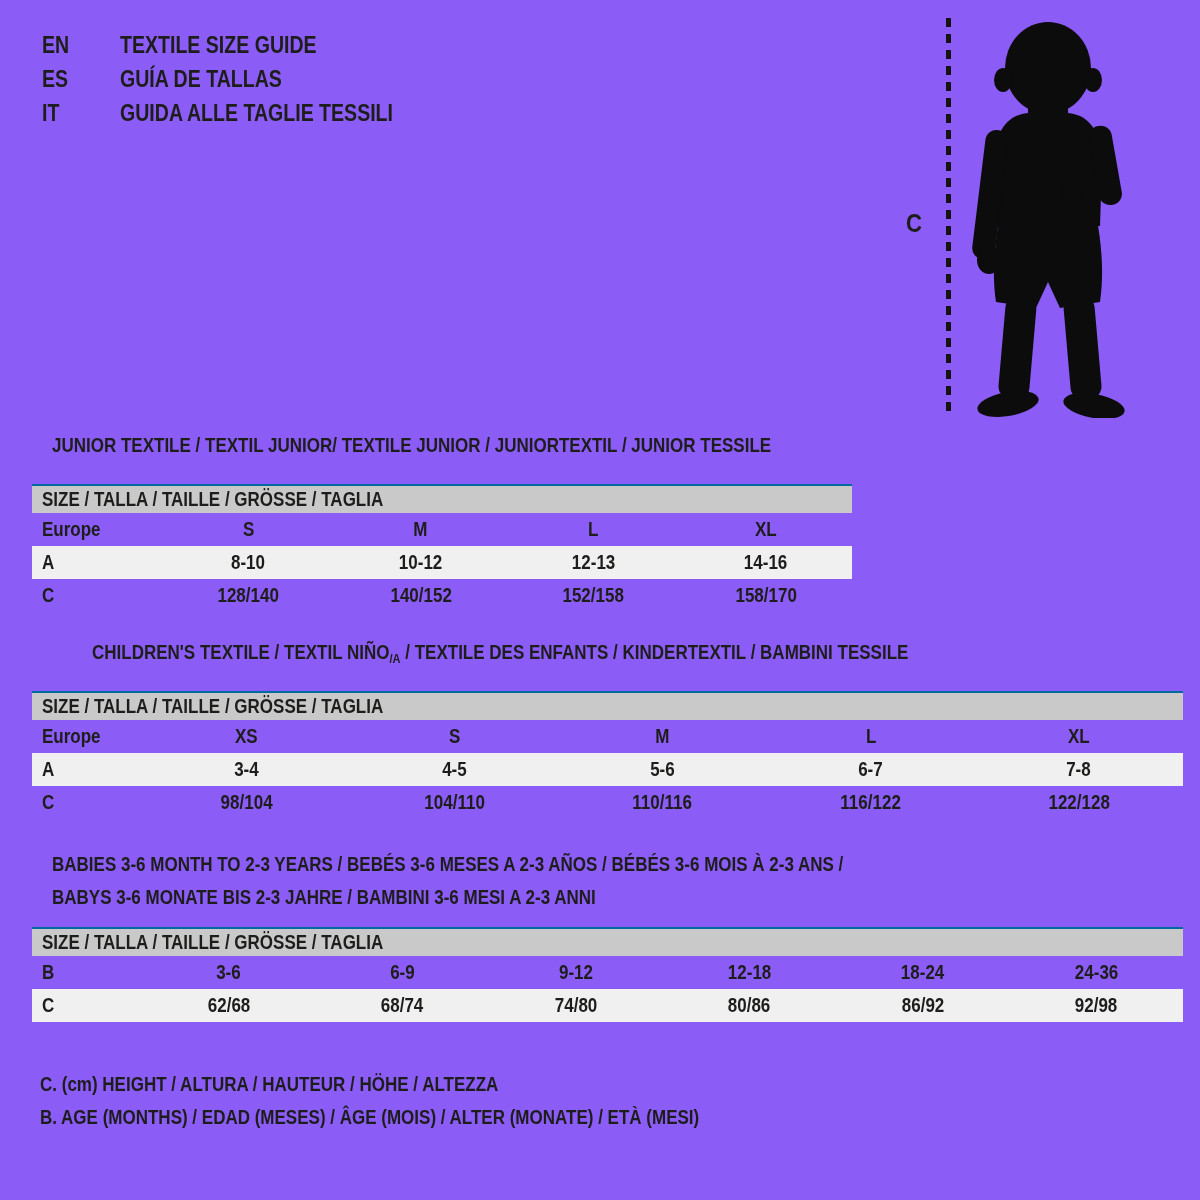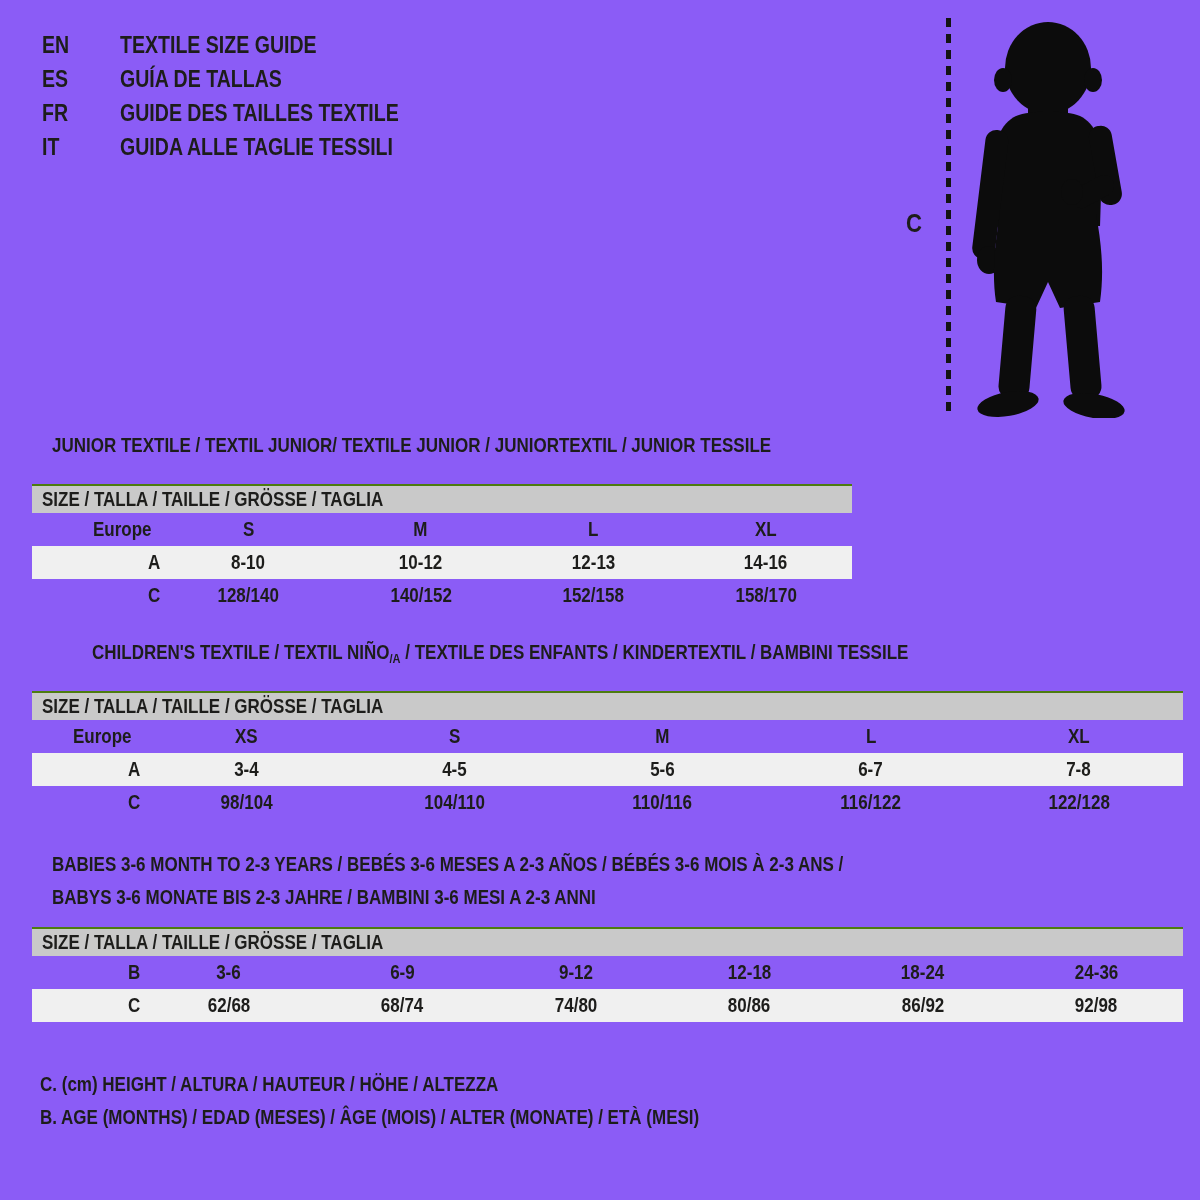--- a/index.html
+++ b/index.html
@@ -25,27 +25,27 @@
   .figure-svg { position:absolute; left:960px; top:14px; }
   .sil { fill:#0c0c0c; }
 
   
   .sec-title { position:absolute; left:52px; font-size:20px; font-weight:bold; white-space:nowrap; }
   .sub-small { font-size:13px; vertical-align:-4px; font-weight:bold; }
 
   
   .tbl  { position:absolute; }
   .band {
-    height:29px; background:#c9c9c9; border-top:2px solid #4d7c0f;
+    height:29px; background:#c9c9c9; border-top:2px solid #0369a1;
     display:flex; align-items:center; padding-left:10px; box-sizing:border-box;
     font-size:20px; font-weight:bold;
   }
   .trow { display:flex; align-items:center; height:33px; font-size:20px; font-weight:bold; }
   .trow.alt { background:#f0f0f0; }
-  .tlabel { padding-left:10px; box-sizing:border-box; text-align:right; }
+  .tlabel { padding-left:10px; box-sizing:border-box; text-align:left; }
   .w1 .tlabel { width:130px; }
   .w2 .tlabel { width:110px; }
   .tcell { flex:1; text-align:center; }
 
   
   .legend { position:absolute; left:40px; top:1068px; }
   .legend-line { height:33px; display:flex; align-items:center; font-size:20px; font-weight:bold; }
 </style>
 </head>
 <body>
@@ -53,24 +53,20 @@
 <div class="canvas">
 
   <div class="langs">
     <div class="lang-row">
       <span class="lang-code"><span class="cond">EN</span></span>
       <span class="cond">TEXTILE SIZE GUIDE</span>
     </div>
     <div class="lang-row">
       <span class="lang-code"><span class="cond">ES</span></span>
       <span class="cond">GUÍA DE TALLAS</span>
-    </div>
-    <div class="lang-row">
-      <span class="lang-code"><span class="cond">FR</span></span>
-      <span class="cond">GUIDE DES TAILLES TEXTILE</span>
     </div>
     <div class="lang-row">
       <span class="lang-code"><span class="cond">IT</span></span>
       <span class="cond">GUIDA ALLE TAGLIE TESSILI</span>
     </div>
   </div>
 
   <div class="measure-line"></div>
   <div class="measure-label"><span class="cond">C</span></div>
 

